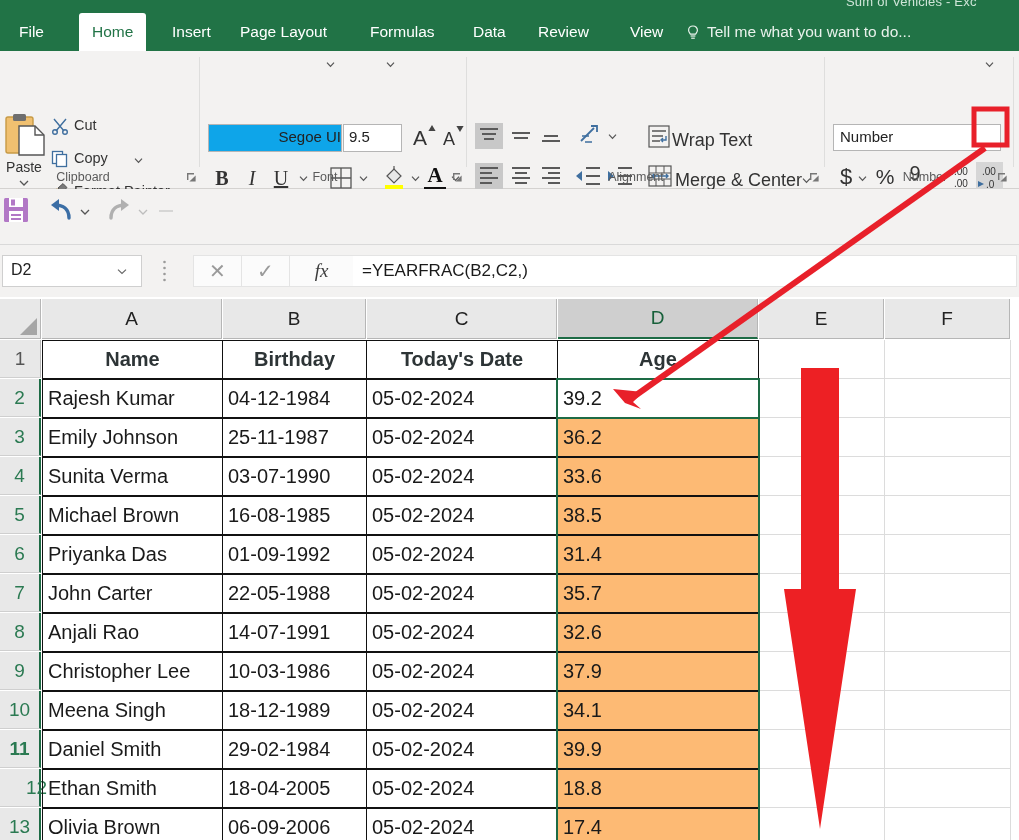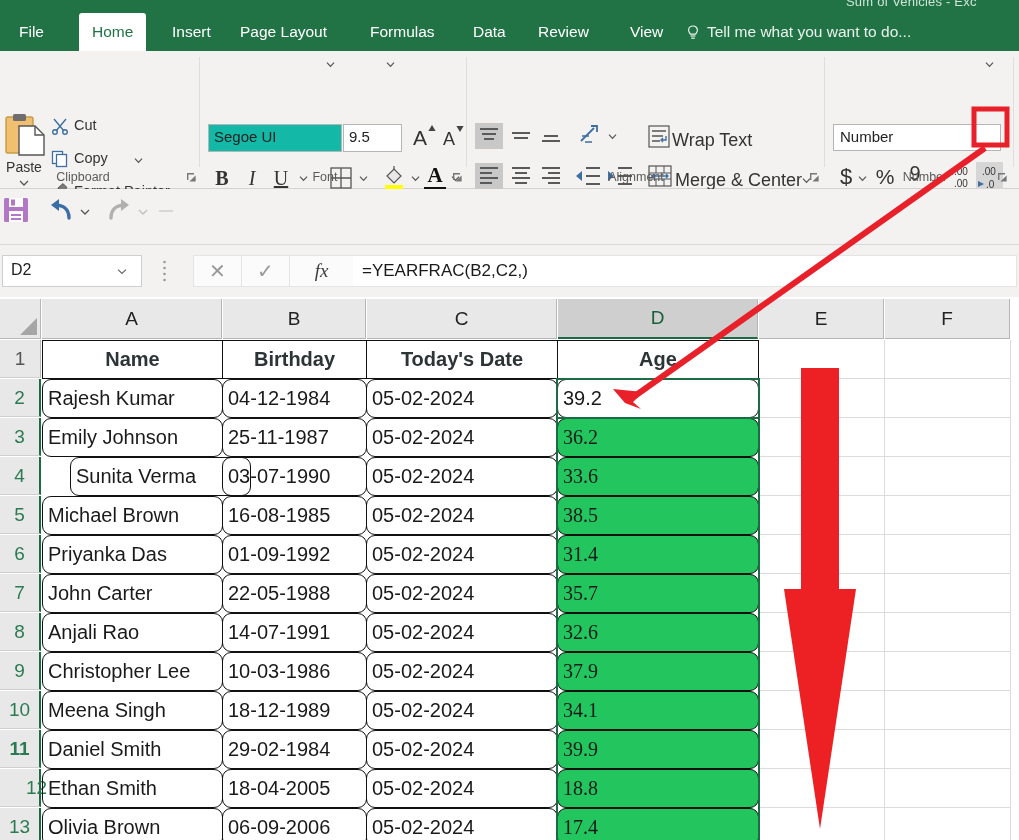--- a/index.html
+++ b/index.html
@@ -67,22 +67,22 @@
   .pastecar { position:absolute; left:19px; top:128px; width:10px; height:8px;}
   .cbitem {
     position:absolute; font-size:14.5px; color:#333; white-space:nowrap;
     cursor:default;
   }
   .cbicon { position:absolute; width:18px; height:18px; }
 
   
   .fontbox {
     position:absolute; left:208px; top:73px; width:134px; height:28px;
-    background:#14b8a6; border:1px solid #b5b5b5; font-size:15px;
-    color:#222; padding:3px 0 0 5px; cursor:text; overflow:hidden;
+    background:#0ea5e9; border:1px solid #b5b5b5; font-size:15px;
+    color:#222; padding:3px 0 0 5px; cursor:text; overflow:hidden;text-align:right;
   }
   .fontsizebox {
     position:absolute; left:343px; top:73px; width:59px; height:28px;
     background:#fff; border:1px solid #b5b5b5; font-size:15px;
     color:#222; padding:3px 0 0 5px; cursor:text; overflow:hidden;
   }
   .combocar { position:absolute; top:10px; width:9px; height:7px; }
   .fbtn {
     position:absolute; cursor:pointer; color:#333;
     display:flex; align-items:center; justify-content:center;
@@ -177,23 +177,23 @@
     font-size:19px; color:#555; cursor:pointer; user-select:none;
   }
   .rowhead.sel { color:#2b7a52; border-right:2px solid #1d6b45; }
   .cell {
     position:absolute; overflow:hidden; white-space:nowrap;
     display:flex; align-items:center;
     font-size:20px; color:#1a1a1a; cursor:cell;
   }
   .cell.bordered { border:1px solid #111; }
   .cell.hdr { justify-content:center; font-weight:bold; color:#2d3436; }
-  .cell.lft { padding-left:5px;border-radius:9px; }
+  .cell.lft { padding-left:5px; }
   .cell.gridonly { border-right:1px solid #dcdcdc; border-bottom:1px solid #dcdcdc; }
-  .cell.selfill { background:#22c55e;font-family:Liberation Serif, serif; }
+  .cell.selfill { background:#fdba74; }
 
   .selrect {
     position:absolute; border:2px solid #1d6b45; pointer-events:none;
   }
   .activerect {
     position:absolute; border:2px solid #1d6b45; background:transparent;
     pointer-events:none;
   }
 
   
@@ -528,21 +528,21 @@
     <div class="cell bordered lft" style="left:42px;  top:80px; width:181px; height:39px;">Rajesh Kumar</div>
     <div class="cell bordered lft" style="left:222px; top:80px; width:145px; height:39px;">04-12-1984</div>
     <div class="cell bordered lft" style="left:366px; top:80px; width:192px; height:39px;">05-02-2024</div>
     <div class="cell bordered lft" style="left:557px; top:80px; width:202px; height:39px;text-align:center;">39.2</div>
 
     <div class="cell bordered lft" style="left:42px;  top:119px; width:181px; height:39px;">Emily Johnson</div>
     <div class="cell bordered lft" style="left:222px; top:119px; width:145px; height:39px;">25-11-1987</div>
     <div class="cell bordered lft" style="left:366px; top:119px; width:192px; height:39px;">05-02-2024</div>
     <div class="cell bordered lft selfill" style="left:557px; top:119px; width:202px; height:39px;">36.2</div>
 
-    <div class="cell bordered lft" style="left:42px;  top:158px; width:181px; height:39px;margin-left:28px;">Sunita Verma</div>
+    <div class="cell bordered lft" style="left:42px;  top:158px; width:181px; height:39px;">Sunita Verma</div>
     <div class="cell bordered lft" style="left:222px; top:158px; width:145px; height:39px;">03-07-1990</div>
     <div class="cell bordered lft" style="left:366px; top:158px; width:192px; height:39px;">05-02-2024</div>
     <div class="cell bordered lft selfill" style="left:557px; top:158px; width:202px; height:39px;">33.6</div>
 
     <div class="cell bordered lft" style="left:42px;  top:197px; width:181px; height:39px;">Michael Brown</div>
     <div class="cell bordered lft" style="left:222px; top:197px; width:145px; height:39px;">16-08-1985</div>
     <div class="cell bordered lft" style="left:366px; top:197px; width:192px; height:39px;">05-02-2024</div>
     <div class="cell bordered lft selfill" style="left:557px; top:197px; width:202px; height:39px;">38.5</div>
 
     <div class="cell bordered lft" style="left:42px;  top:236px; width:181px; height:39px;">Priyanka Das</div>

